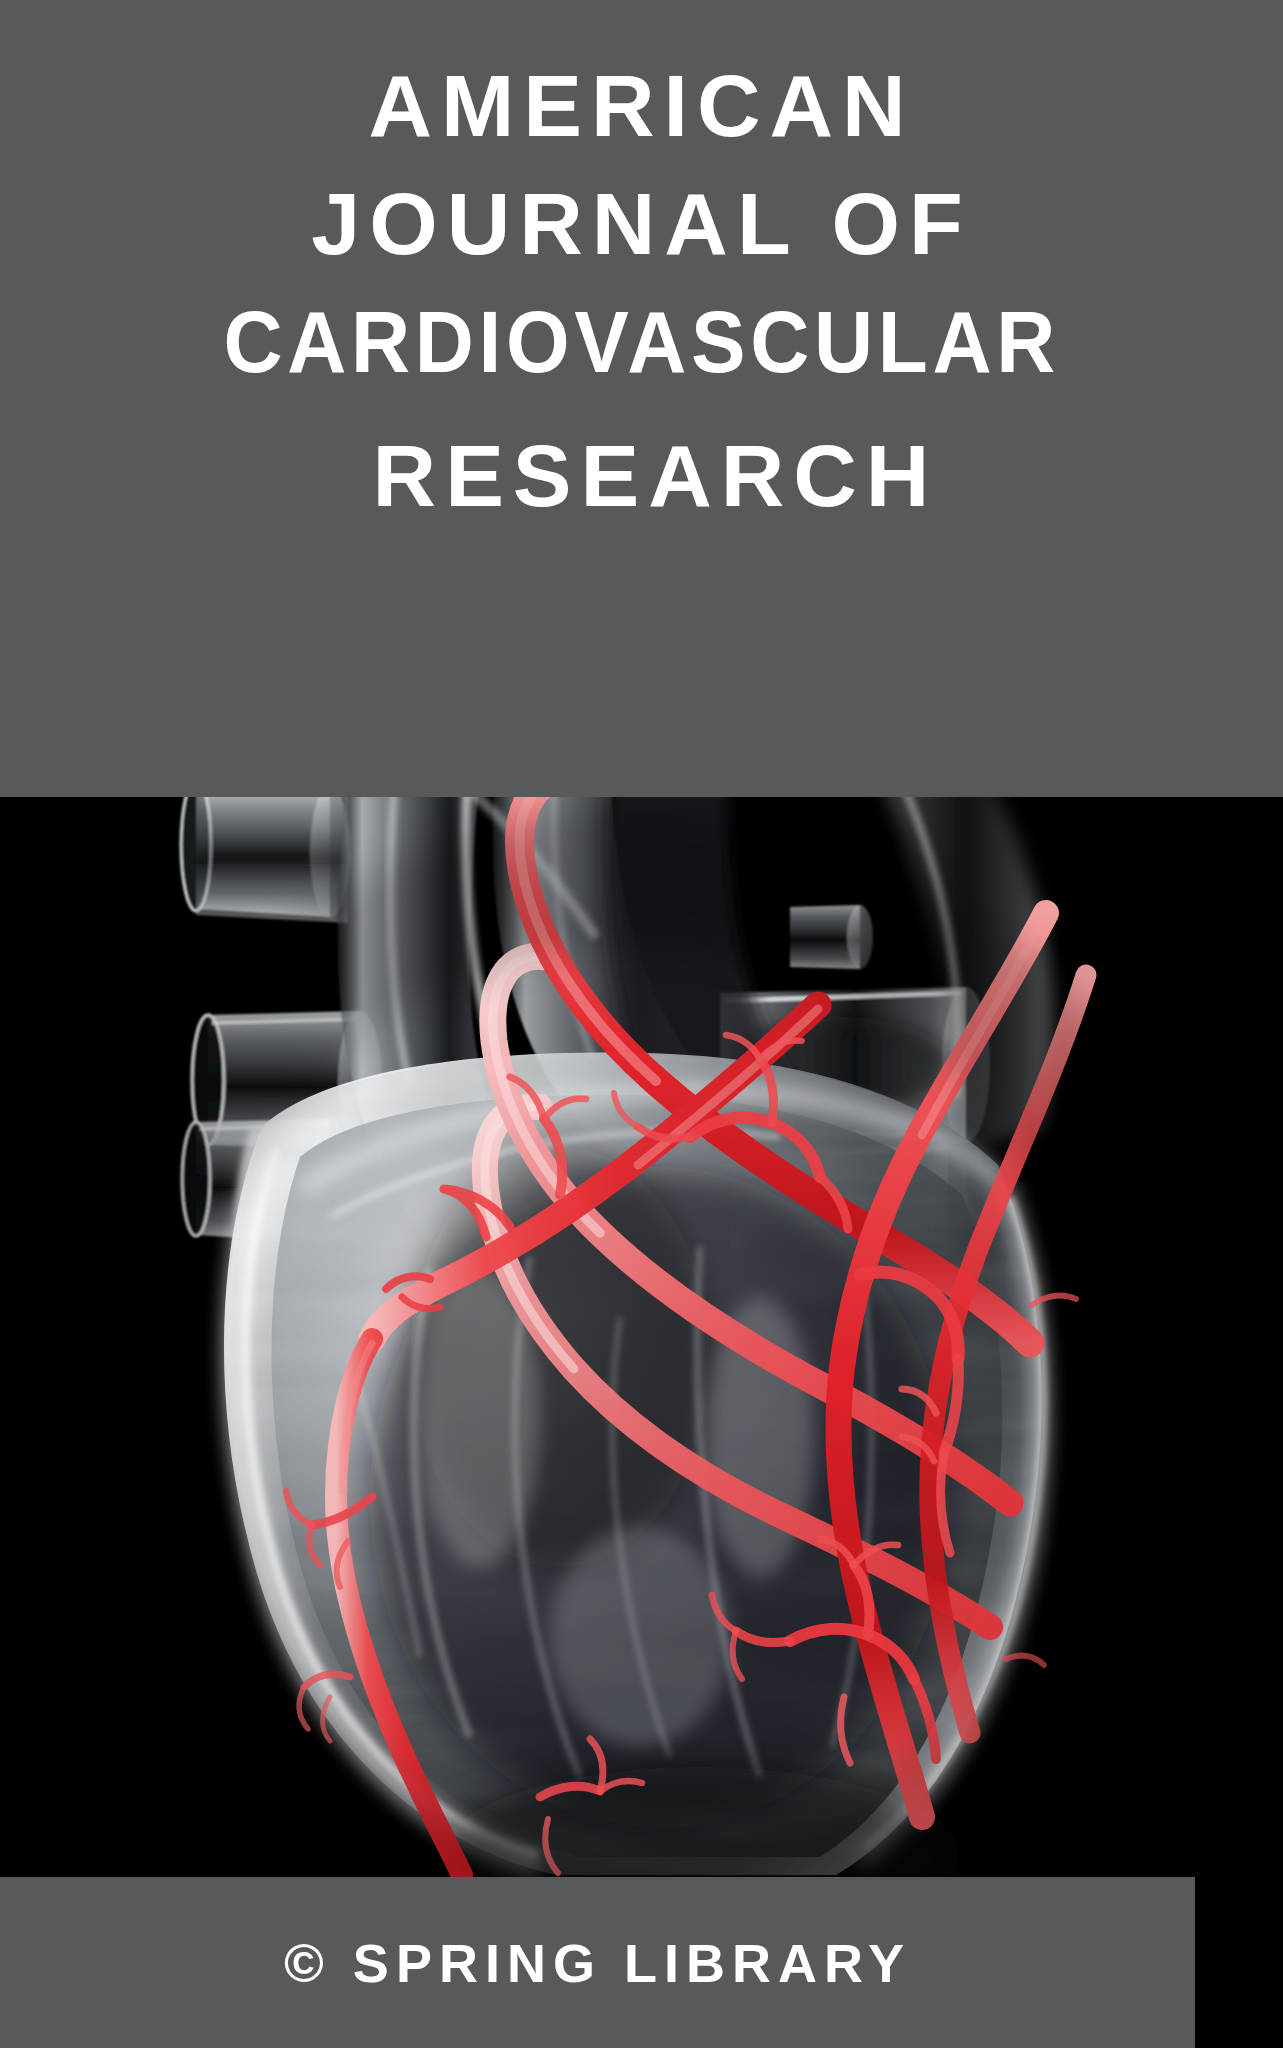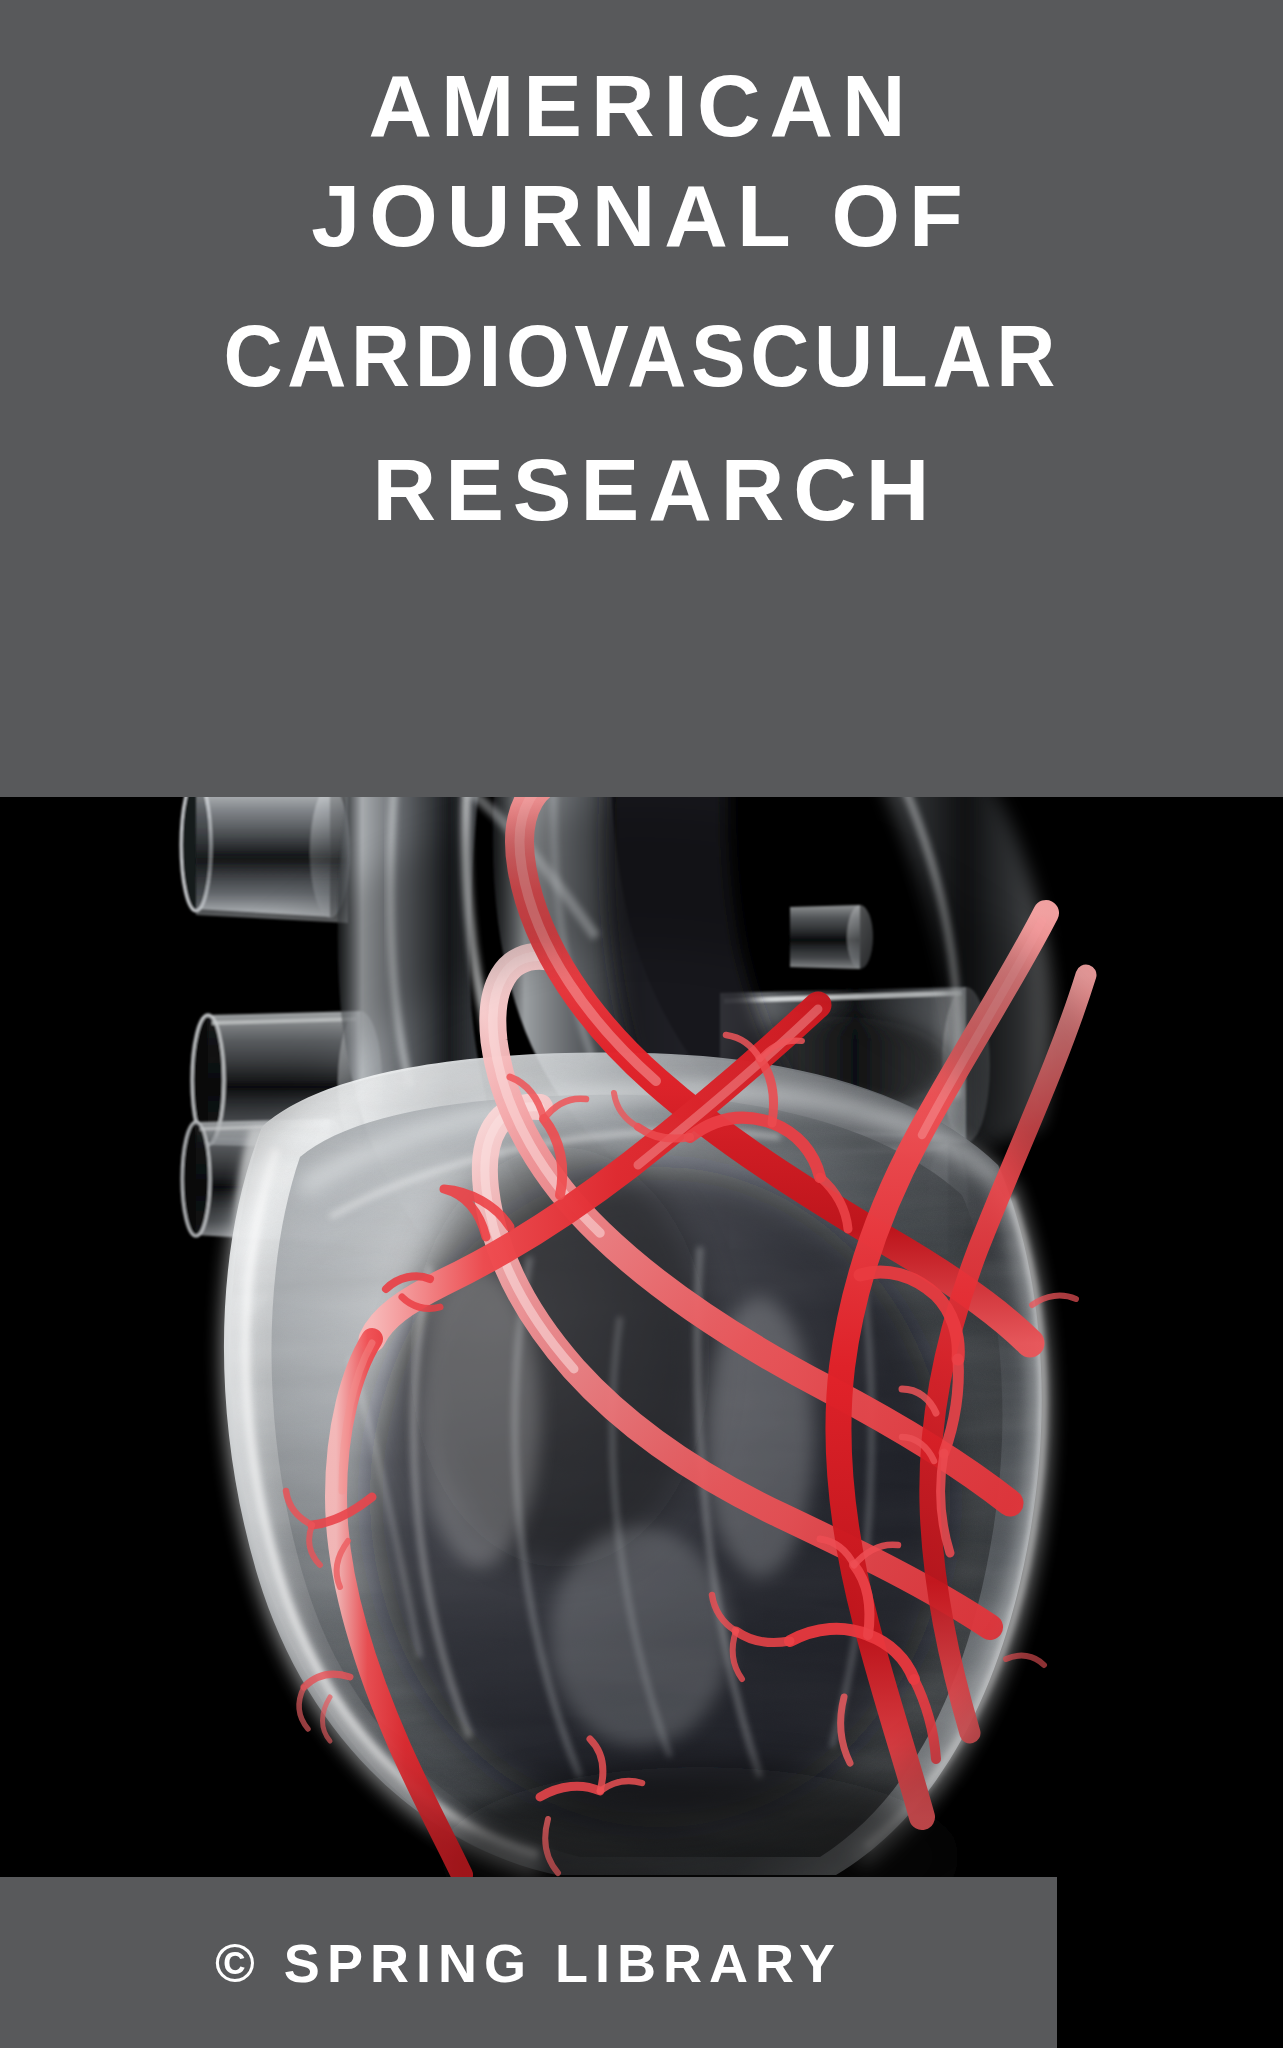--- a/index.html
+++ b/index.html
@@ -31,43 +31,43 @@
   }
   .title-line {
     color: #ffffff;
     font-weight: bold;
     text-transform: uppercase;
     white-space: nowrap;
     text-align: center;
     line-height: 1.0;
     font-family: "Liberation Sans", sans-serif;
   }
-  #title-1 { font-size: 88px; letter-spacing: 9px; margin-bottom: 22px; }
-  #title-2 { font-size: 88px; letter-spacing: 9px; margin-bottom: 52px; }
+  #title-1 { font-size: 88px; letter-spacing: 9px; margin-bottom: 30px; }
+  #title-2 { font-size: 88px; letter-spacing: 9px; margin-bottom: 30px; }
   #title-3 { font-size: 88px; letter-spacing: 5px;
              transform: scaleX(0.93); transform-origin: center;
              margin-bottom: 46px; }
   #title-4 { font-size: 88px; letter-spacing: 9px; margin-left: 28px; }
 
   
   #image-panel {
     position: absolute;
     left: 0; top: 797px;
     width: 1283px;
     height: 1080px;
     background: #000000;
     overflow: hidden;
   }
   #heart-svg { display: block; width: 1283px; height: 1080px; }
 
   
   #footer {
     position: absolute;
     left: 0; top: 1877px;
-    width: 1057px;
+    width: 1195px;
     height: 171px;
     background: #58595b;
     display: flex;
     align-items: center;
     justify-content: center;
   }
   #footer-text {
     color: #ffffff;
     font-weight: bold;
     font-size: 54px;

